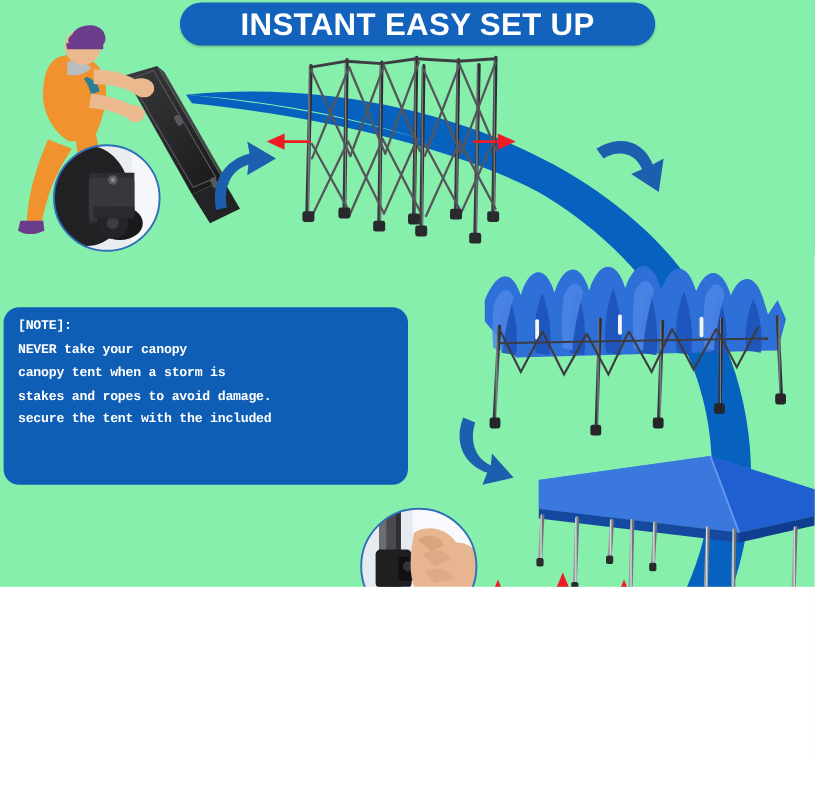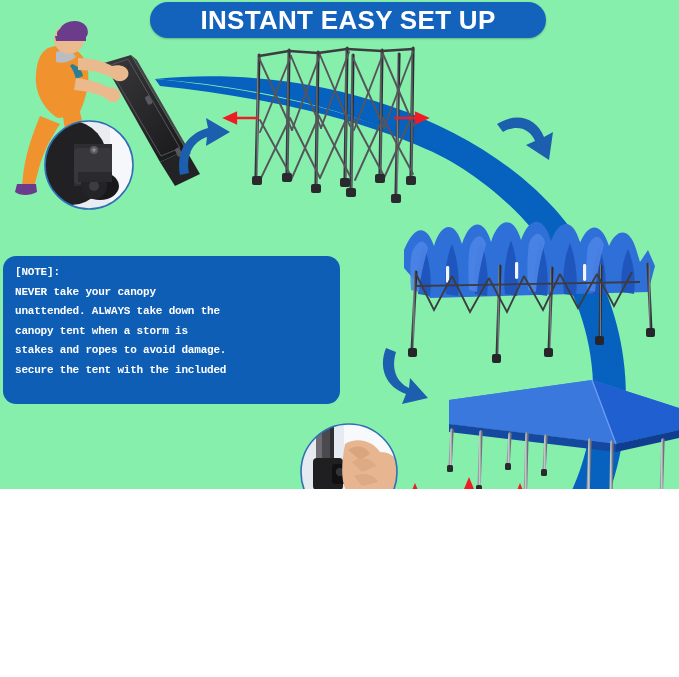--- a/index.html
+++ b/index.html
@@ -438,19 +438,18 @@
     </g>
   </svg>
 
   <div class="title-banner">
     <span class="title-text">INSTANT EASY SET UP</span>
   </div>
 
   <div class="note-box">
     <div class="note-line">[NOTE]:</div>
     <div class="note-line">NEVER take your canopy</div>
-    <div class="note-line">unattended. ALWAYS take down the</div>
     <div class="note-line">canopy tent when a storm is</div>
     <div class="note-line">stakes and ropes to avoid damage.</div>
     <div class="note-line">secure the tent with the included</div>
   </div>
 
 </div>
 
 </body></html>

